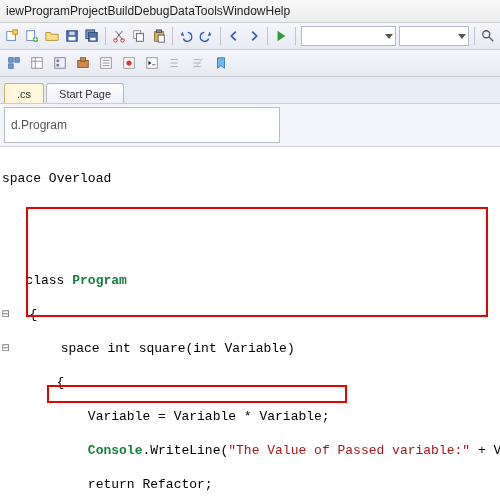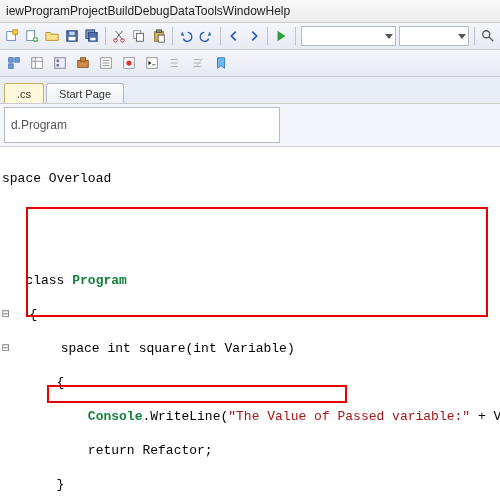--- a/index.html
+++ b/index.html
@@ -221,20 +221,21 @@
 </div>
 
 <div class="ed">
 <div class="line"><span class="kw">space</span> <span>Overload</span></div>
 <div class="line">&nbsp;</div>
 <div class="line">&nbsp;</div>
 <div class="line">   <span class="kw">class</span> <span class="typ">Program</span></div>
 <div class="line"><span class="outline">⊟</span>  <span>{</span></div>
 <div class="line"><span class="outline">⊟</span>      <span class="kw">space int</span> <span>square</span>(<span class="kw">int</span> <span>Variable</span>)</div>
 <div class="line">       <span>{</span></div>
+<div class="line">           <span>Variable = Variable * Variable;</span></div>
 <div class="line">           <span class="typ">Console</span><span>.WriteLine(</span><span class="str">"The Value of Passed variable:"</span><span> + Variable)</span></div>
 <div class="line">           <span class="kw">return</span><span> Refactor;</span></div>
 <div class="line">       <span>}</span></div>
 
 
 
 
 
 
 

